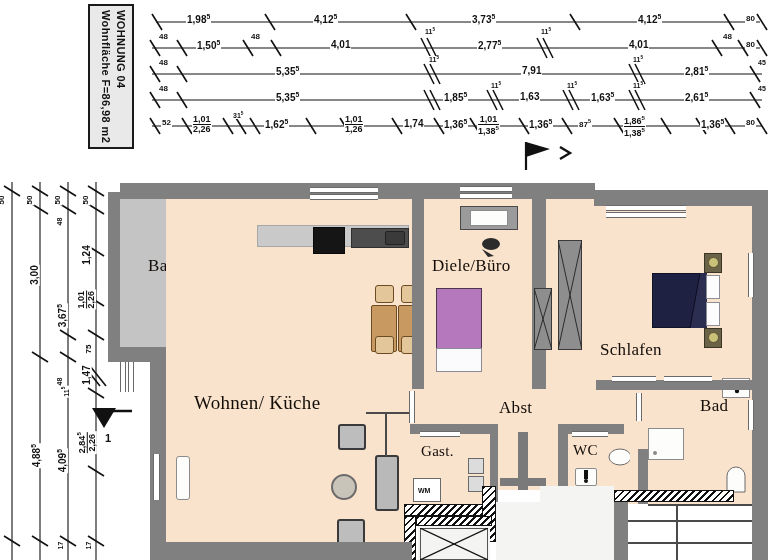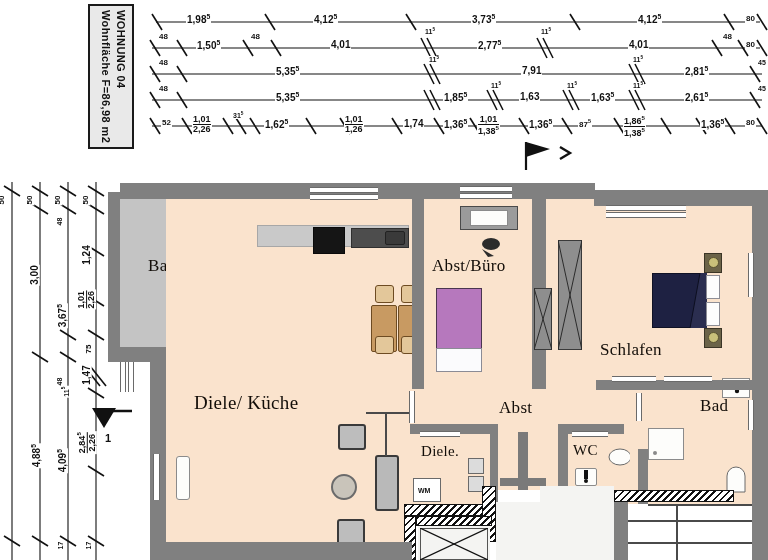--- a/index.html
+++ b/index.html
@@ -316,21 +316,21 @@
     <div class="wall" style="left:108px;top:192px;width:160px;height:170px;"></div>
     <div class="balkon" style="left:120px;top:199px;width:136px;height:148px;"></div>
     <div class="roomlabel rl-mid" style="left:148px;top:256px;">Balkon</div>
     <div class="win" style="left:192px;top:353px;width:68px;height:5px;"></div>
     <div class="win" style="left:192px;top:361px;width:68px;height:5px;"></div>
     <div class="winv" style="left:247px;top:253px;width:5px;height:50px;"></div>
     <div class="winv" style="left:255px;top:253px;width:5px;height:50px;"></div>
 
     <div class="room" style="left:166px;top:199px;width:246px;height:343px;"></div>
     <div class="room" style="left:255px;top:199px;width:157px;height:30px;"></div>
-    <div class="roomlabel rl-big" style="left:194px;top:392px;">Diele/ Küche</div>
+    <div class="roomlabel rl-big" style="left:194px;top:392px;">Wohnen/ Küche</div>
 
     <div class="furn counter" style="left:257px;top:225px;width:152px;height:22px;"></div>
     <div class="furn stove" style="left:313px;top:227px;width:32px;height:27px;"></div>
     <div class="furn sinkunit" style="left:351px;top:228px;width:58px;height:20px;"></div>
     <div class="furn sinkbowl" style="left:385px;top:231px;width:20px;height:14px;"></div>
     <div class="win" style="left:310px;top:187px;width:68px;height:4px;"></div>
     <div class="win" style="left:310px;top:194px;width:68px;height:4px;"></div>
 
     <div class="furn table" style="left:371px;top:305px;width:26px;height:47px;"></div>
     <div class="furn table" style="left:398px;top:305px;width:26px;height:47px;"></div>
@@ -347,21 +347,21 @@
     <div class="thinline" style="left:385px;top:414px;width:2px;height:42px;"></div>
 
     <div class="winv" style="left:153px;top:454px;width:5px;height:46px;"></div>
     <div class="furn white-fix" style="left:176px;top:456px;width:14px;height:44px;border-radius:3px;"></div>
     <div class="winv" style="left:120px;top:362px;width:4px;height:30px;"></div>
     <div class="winv" style="left:128px;top:362px;width:4px;height:30px;"></div>
 
     <div class="wall" style="left:412px;top:199px;width:12px;height:190px;"></div>
 
     <div class="room" style="left:424px;top:199px;width:108px;height:190px;"></div>
-    <div class="roomlabel rl-mid" style="left:432px;top:256px;">Abst/Büro</div>
+    <div class="roomlabel rl-mid" style="left:432px;top:256px;">Diele/Büro</div>
     <div class="furn deskdark" style="left:460px;top:206px;width:58px;height:24px;"></div>
     <div class="furn white-fix" style="left:470px;top:210px;width:38px;height:16px;"></div>
     <div class="win" style="left:460px;top:186px;width:52px;height:4px;"></div>
     <div class="win" style="left:460px;top:193px;width:52px;height:4px;"></div>
     <svg class="marker" style="left:478px;top:236px;" width="26" height="24">
       <ellipse cx="13" cy="8" rx="9" ry="6" fill="#2b2b2b"></ellipse>
       <path d="M4 13 L16 20 L10 21 Z" fill="#2b2b2b"></path>
     </svg>
     <div class="furn bedpurple" style="left:436px;top:288px;width:46px;height:62px;"></div>
     <div class="furn bedsheet" style="left:436px;top:348px;width:46px;height:24px;"></div>
@@ -399,21 +399,21 @@
 
     <div class="wall" style="left:424px;top:389px;width:328px;height:12px;"></div>
     <div class="room" style="left:412px;top:389px;width:212px;height:46px;"></div>
     <div class="room" style="left:490px;top:424px;width:70px;height:66px;"></div>
     <div class="roomlabel rl-mid" style="left:499px;top:398px;">Abst</div>
     <div class="winv" style="left:409px;top:391px;width:4px;height:32px;"></div>
 
     <div class="wall" style="left:410px;top:424px;width:88px;height:10px;"></div>
     <div class="wall" style="left:488px;top:424px;width:10px;height:80px;"></div>
     <div class="room" style="left:412px;top:434px;width:78px;height:70px;"></div>
-    <div class="roomlabel rl-sm" style="left:421px;top:443px;">Diele.</div>
+    <div class="roomlabel rl-sm" style="left:421px;top:443px;">Gast.</div>
     <div class="furn wmbox" style="left:413px;top:478px;width:28px;height:24px;"></div>
     <div class="wmlabel" style="left:418px;top:487px;">WM</div>
     <div class="furn shelf" style="left:468px;top:458px;width:16px;height:16px;"></div>
     <div class="furn shelf" style="left:468px;top:476px;width:16px;height:16px;"></div>
     <div class="win" style="left:420px;top:431px;width:40px;height:4px;"></div>
 
     <div class="wall" style="left:558px;top:424px;width:10px;height:80px;"></div>
     <div class="wall" style="left:558px;top:424px;width:90px;height:10px;"></div>
     <div class="wall" style="left:638px;top:424px;width:10px;height:80px;"></div>
     <div class="room" style="left:568px;top:434px;width:70px;height:70px;"></div>

